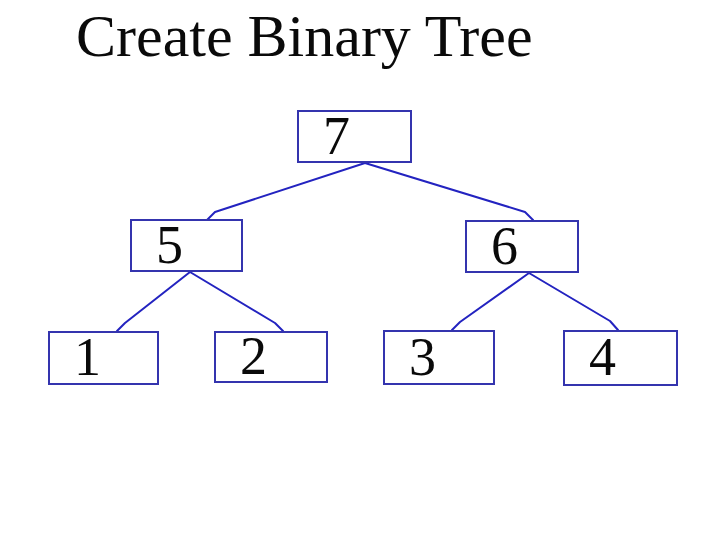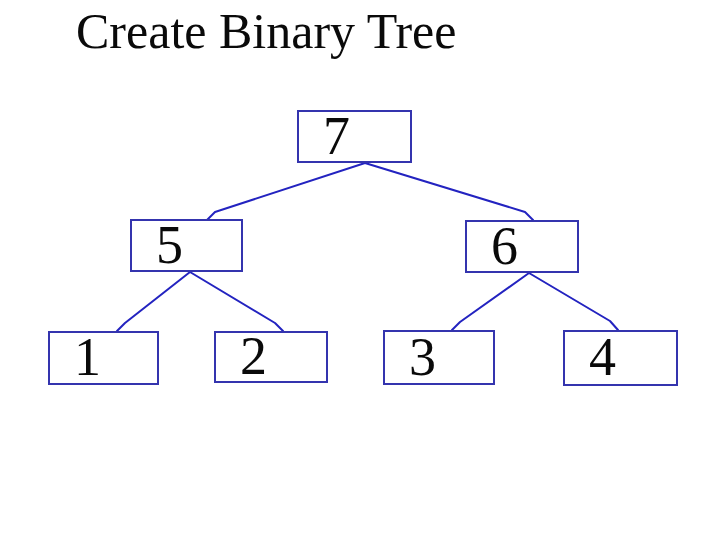--- a/index.html
+++ b/index.html
@@ -14,21 +14,21 @@
     background: var(--bg-color, #ffffff);
     overflow: hidden;
     font-family: "Liberation Serif", serif;
   }
   .slide-title {
     position: absolute;
     left: 76px;
     top: 2px;
     margin: 0;
     font-family: "Liberation Serif", serif;
-    font-size: 50px;
+    font-size: 60px;
     font-weight: 400;
     color: var(--text-color, #0a0a0a);
     white-space: nowrap;
     letter-spacing: 0px;
     text-align: right;
   }
   .edges {
     position: absolute;
     left: 0;
     top: 0;

